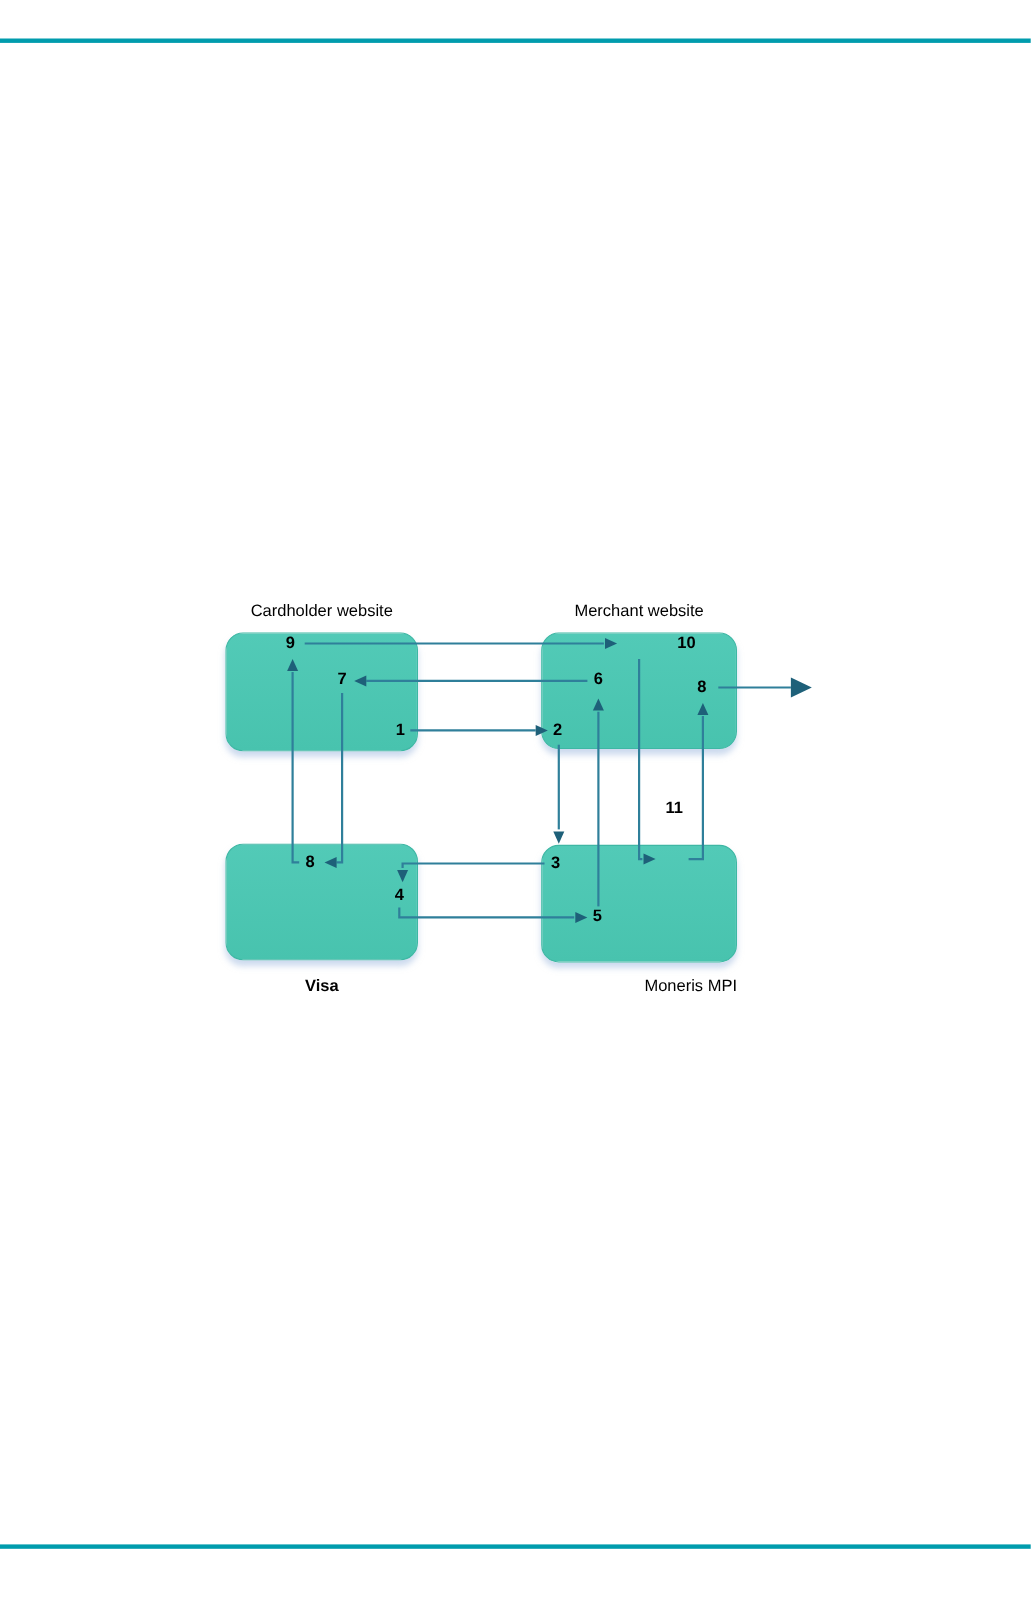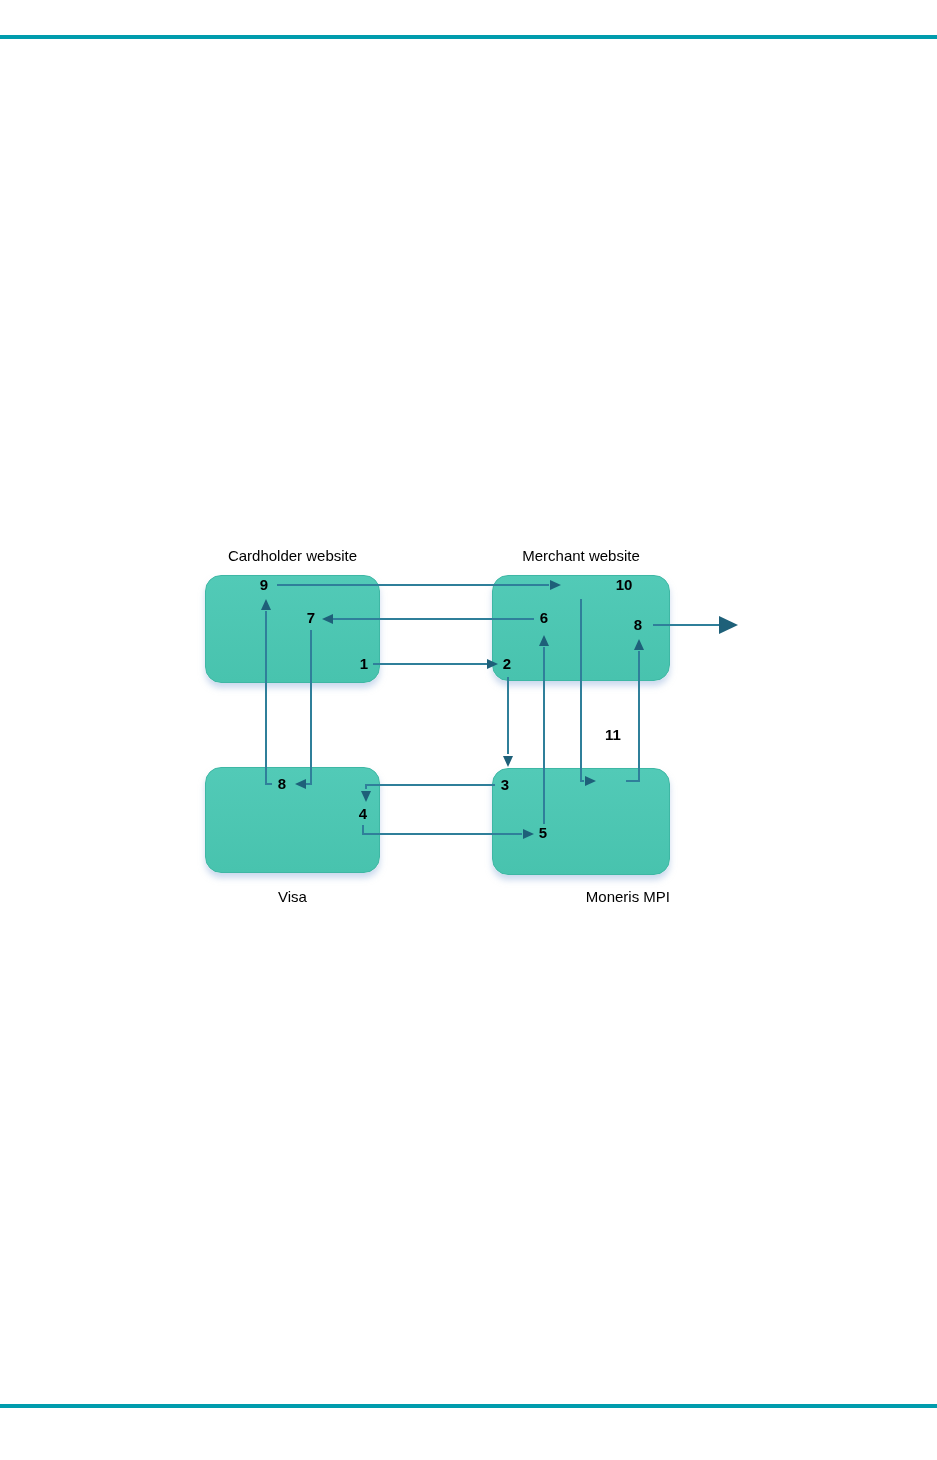--- a/index.html
+++ b/index.html
@@ -11,21 +11,21 @@
   .node{position:absolute;border-radius:16px;background:linear-gradient(180deg,#52cab7 0%,#48c3ae 100%);
         border:1px solid #3eb7a4;box-shadow:0 5px 6px rgba(163,187,224,.55);box-sizing:border-box;}
   .node-cardholder{left:205px;top:575px;width:175px;height:108px;}
   .node-merchant{left:492px;top:575px;width:178px;height:106px;}
   .node-visa{left:205px;top:767px;width:175px;height:106px;}
   .node-moneris{left:492px;top:768px;width:178px;height:107px;}
   .node-label{position:absolute;color:#000000;font-size:15px;line-height:18px;text-align:center;
               letter-spacing:0px;white-space:nowrap;}
   .lbl-cardholder{left:205px;top:547px;width:175px;}
   .lbl-merchant{left:492px;top:547px;width:178px;text-align:center;}
-  .lbl-visa{left:205px;top:888px;width:175px;}
+  .lbl-visa{left:205px;top:888px;width:175px;font-weight:bold;}
   .lbl-moneris{left:492px;top:888px;width:178px;text-align:right;}
   .step{position:absolute;width:26px;height:18px;line-height:18px;text-align:center;
         color:#000000;font-size:15px;font-weight:700;}
   .connectors{position:absolute;left:0;top:0;width:937px;height:1460px;pointer-events:none;}
   .connectors path.line{fill:none;stroke:#2f7f9a;stroke-width:2;}
   .connectors polygon.head{fill:#1e6079;stroke:none;}
   .connectors polygon.head-big{fill:#1e6079;stroke:none;}
 </style>
 </head>
 <body>

